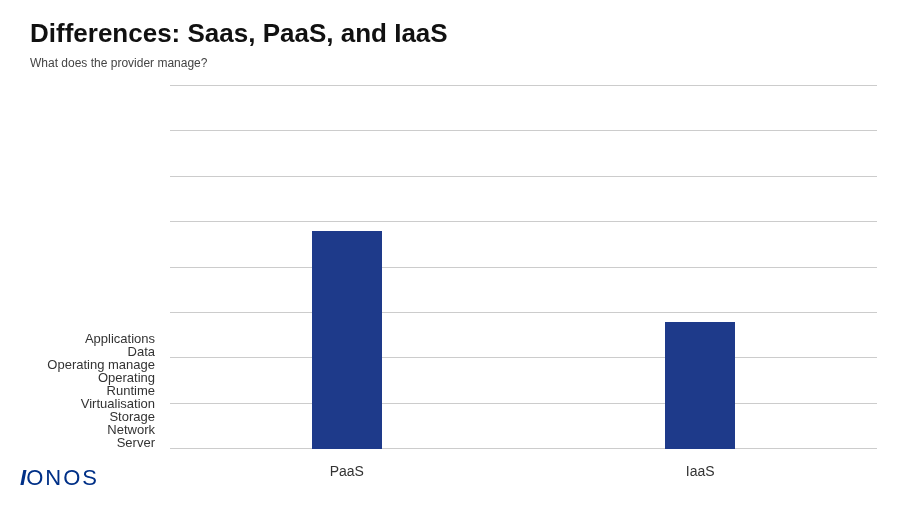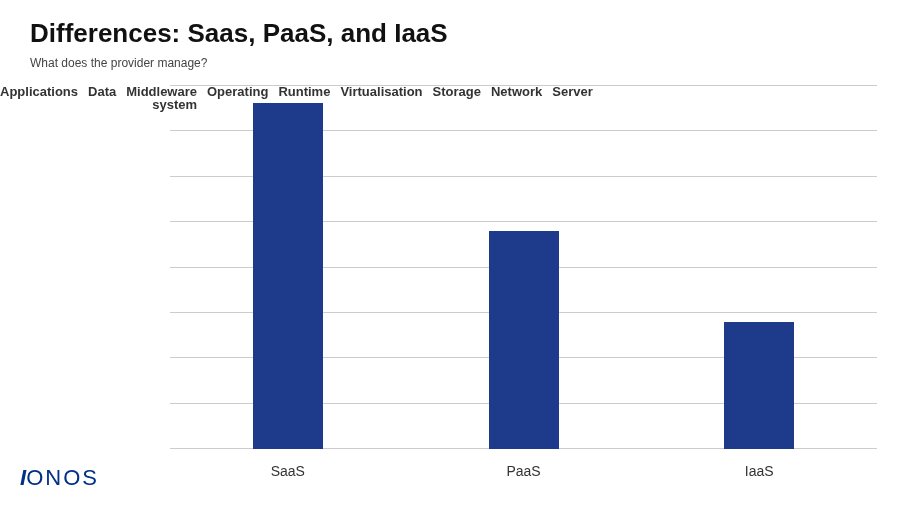--- a/index.html
+++ b/index.html
@@ -46,23 +46,22 @@
       bottom: 60px;
     }
 
     .y-labels {
       position: absolute;
       top: 85px;
       left: 0px;
       width: 165px;
       bottom: 60px;
       display: flex;
-      flex-direction: row;
-      justify-content: space-between;
-      font-weight: bold;
+      flex-direction: column;
+      justify-content: flex-end;
     }
 
     .y-label {
       font-size: 13px;
       color: #333;
       text-align: right;
       padding-right: 10px;
       line-height: 1;
     }
 
@@ -150,21 +149,21 @@
 <body>
 
 <div class="chart-container">
 
   <div class="title">Differences: Saas, PaaS, and IaaS</div>
   <div class="subtitle">What does the provider manage?</div>
 
   <div class="y-labels" id="y-labels-container">
   <div class="y-label">Applications</div>
       <div class="y-label">Data</div>
-      <div class="y-label">Middleware system</div>
+      <div class="y-label">Operating manage</div>
       <div class="y-label">Operating</div>
       <div class="y-label">Runtime</div>
       <div class="y-label">Virtualisation</div>
       <div class="y-label">Storage</div>
       <div class="y-label">Network</div>
       <div class="y-label">Server</div>
     </div>
 
   <div class="chart-area">
 
@@ -174,24 +173,20 @@
         <div class="grid-line"></div>
         <div class="grid-line"></div>
         <div class="grid-line"></div>
         <div class="grid-line"></div>
         <div class="grid-line"></div>
         <div class="grid-line"></div>
         <div class="grid-line"></div>
       </div>
 
     <div class="bars-container" id="bars-container">
-    <div class="bar-group">
-          <div class="bar" style="height: 95%; background: rgb(30, 58, 138);"></div>
-          <div class="bar-label">SaaS</div>
-        </div>
         <div class="bar-group">
           <div class="bar" style="height: 60%; background: rgb(30, 58, 138);"></div>
           <div class="bar-label">PaaS</div>
         </div>
         <div class="bar-group">
           <div class="bar" style="height: 35%; background: rgb(30, 58, 138);"></div>
           <div class="bar-label">IaaS</div>
         </div>
       </div>
   </div>

